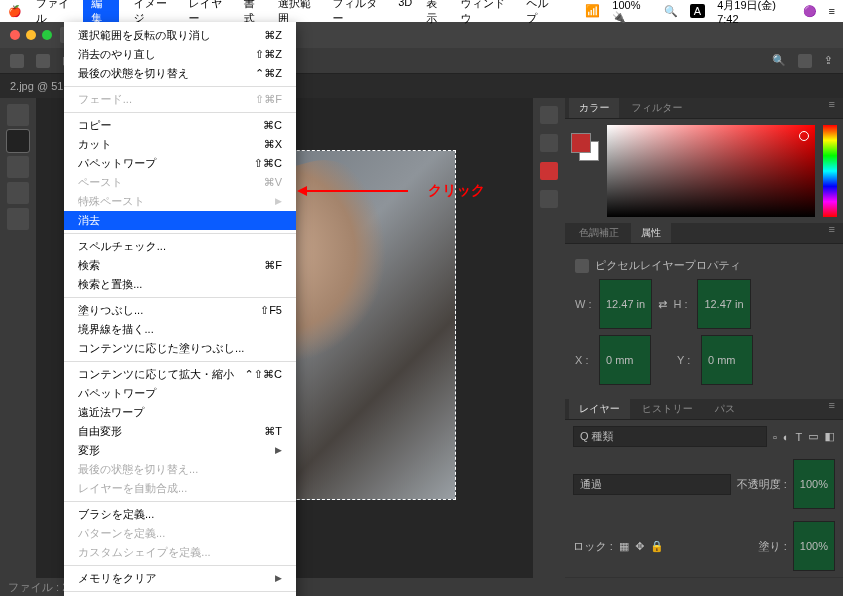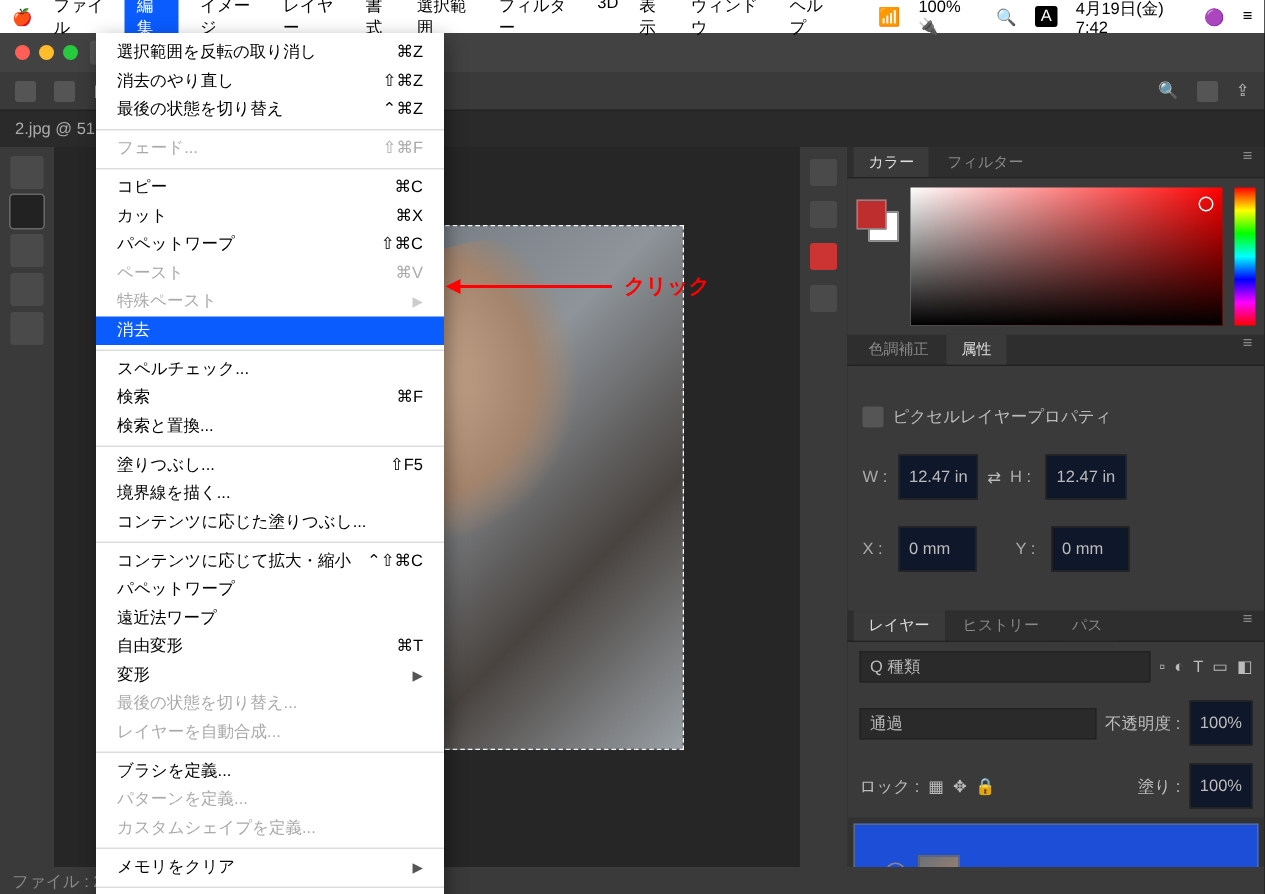--- a/index.html
+++ b/index.html
@@ -32,42 +32,42 @@
 .tab.on{background:#3a3a3a;color:#ddd}
 .menu-right{margin-left:auto;padding:0 8px;color:#888}
 .color-panel{height:108px;position:relative;background:#3a3a3a;padding:6px;display:flex;gap:8px}
 .fgbg{width:28px;height:28px;position:relative;margin-top:8px}
 .sw1{width:20px;height:20px;background:#be2e2e;border:1px solid #888;position:absolute;left:0;top:0}
 .sw2{width:20px;height:20px;background:#fff;border:1px solid #888;position:absolute;left:8px;top:8px}
 .picker{flex:1;height:92px;position:relative;background:linear-gradient(to bottom,rgba(0,0,0,0) 0%,#000 100%),linear-gradient(to right,#fff 0%,#ff0000 100%)}
 .huebar{width:14px;height:92px;background:linear-gradient(to bottom,#f00,#ff0,#0f0,#0ff,#00f,#f0f,#f00)}
 .circ{position:absolute;right:6px;top:6px;width:10px;height:10px;border:1px solid #fff;border-radius:50%}
 .prop-panel{padding:8px 10px;font-size:10px}
-.prop-row{display:flex;align-items:center;gap:6px;margin:18px 0}
-.val{background:#0f172a;padding:8px 6px;min-width:52px;border:1px solid #222}
+.prop-row{display:flex;align-items:center;gap:6px;margin:6px 0}
+.val{background:#14532d;padding:18px 6px;min-width:52px;border:1px solid #222}
 .lbl{color:#aaa;min-width:18px}
 .layers{flex:1;display:flex;flex-direction:column}
 .lay-ctl{padding:6px 8px;display:flex;align-items:center;gap:6px;font-size:10px}
 .sel-box{background:#2a2a2a;border:1px solid #222;padding:2px 6px;flex:1}
 .layerlist{flex:1;background:#323232;padding:4px}
 .layer-item{display:flex;align-items:center;gap:8px;background:#1d4ed8;padding:20px;border:1px solid #5a6a8a}
 .eye{width:14px;height:14px;border:1px solid #888;border-radius:50%}
 .thumb{width:28px;height:24px;background:linear-gradient(135deg,#6a7178,#a4846c);border:1px solid #666}
 .bottombar{position:absolute;left:0;right:0;bottom:0;height:18px;background:#3a3a3a;color:#888;font-size:9px;padding:2px 8px;display:flex;justify-content:space-between}
 .dropdown{position:absolute;left:64px;top:22px;width:232px;background:#fff;color:#000;box-shadow:2px 4px 12px rgba(0,0,0,.4);z-index:100;padding:4px 0}
 .dropdown .row{display:flex;justify-content:space-between;padding:2px 14px;font-size:11px;line-height:15px}
 .dropdown .row.hi{background:#0a5cff;color:#fff}
 .dropdown .row.dis{color:#aaa}
 .dropdown hr{border:0;border-top:1px solid #ddd;margin:3px 0}
 .dropdown .sub::after{content:"▶";font-size:9px;color:#555}
 .dropdown .row.dis.sub::after{color:#ccc}
 .arrow{position:absolute;left:300px;top:182px;z-index:101;display:flex;align-items:center}
 .arrow-line{width:108px;height:2px;background:#ff0000;position:relative}
 .arrow-line::before{content:"";position:absolute;left:-8px;top:-4px;border:5px solid transparent;border-right:10px solid #ff0000}
-.arrow-txt{color:#ff0000;font-weight:bold;font-size:14px;margin-left:8px}
+.arrow-txt{color:#ff0000;font-weight:bold;font-size:14px;margin-left:20px}
 .strip{width:32px;background:#3a3a3a;display:flex;flex-direction:column;align-items:center;gap:10px;padding-top:8px}
 .strip .sbtn{width:18px;height:18px;background:#4a4a4a;border-radius:2px}
 .lay-icons{display:flex;gap:10px;padding:4px 8px;justify-content:flex-end;color:#888}
 .lay-icons span{font-size:11px}
 </style>
 </head>
 <body>
 
 <div class="menubar">
   <span>🍎</span>

